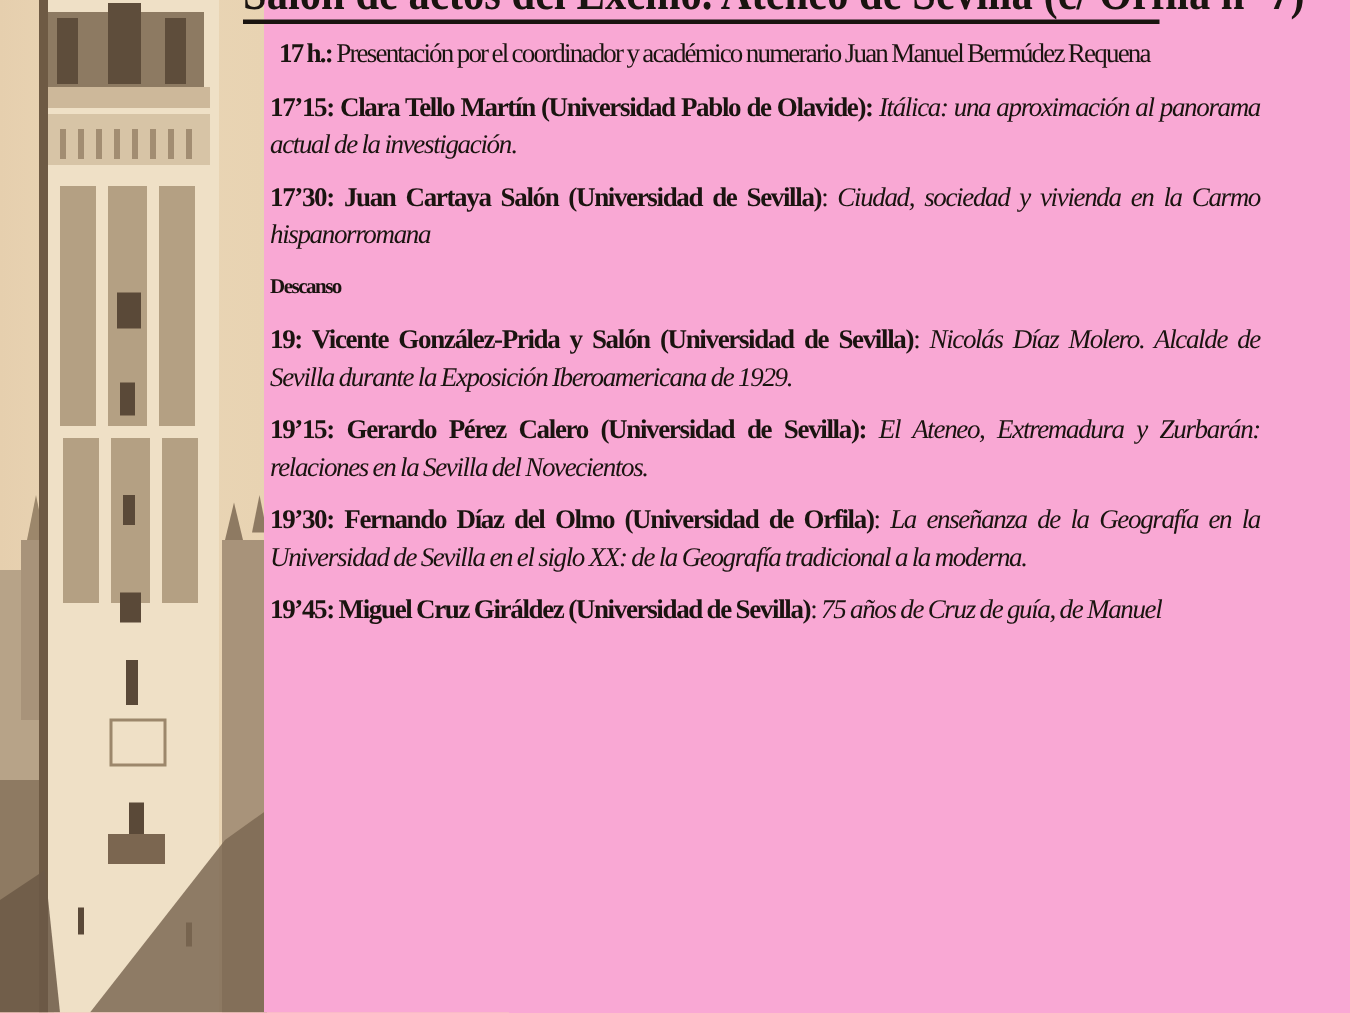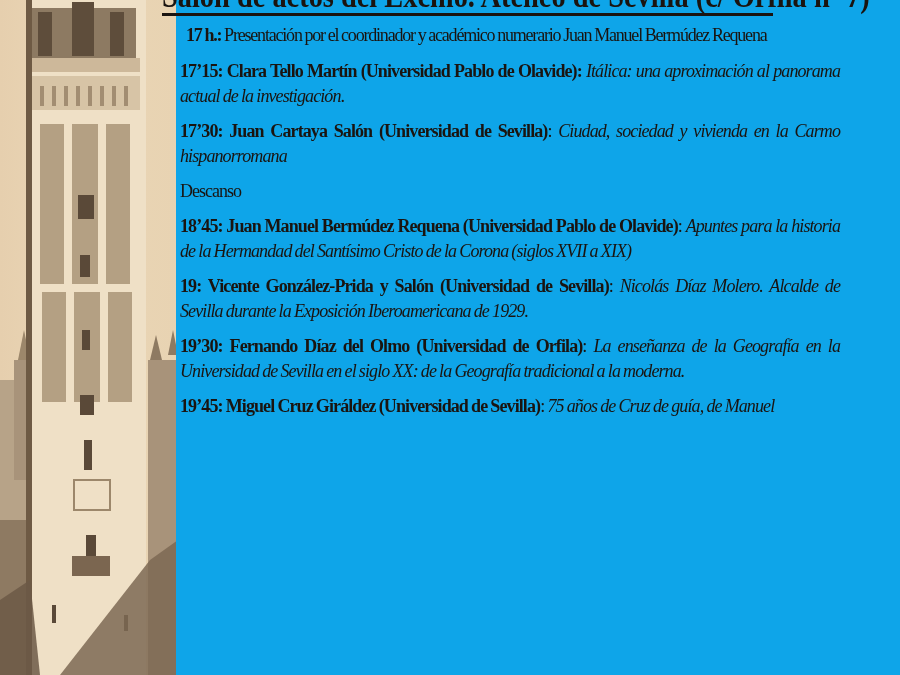--- a/index.html
+++ b/index.html
@@ -12,21 +12,21 @@
   
   .engraving {
     position: absolute; left: 0; top: 0; width: 178px; height: 675px;
     background: linear-gradient(90deg, #e6cfae 0%, #ead6b6 40%, #e8d3b2 100%);
     overflow: hidden;
   }
   .engraving svg { position: absolute; left: 0; top: 0; }
   
   .panel {
     position: absolute; left: 176px; top: 0; width: 724px; height: 675px;
-    background: #0ea5e9;
+    background: #f9a8d4;
   }
   .heading {
     position: absolute; left: -14px; top: -22px; width: 660px;
     font-weight: bold; font-size: 33px; line-height: 36px; white-space: nowrap;
     transform: scaleX(0.86); transform-origin: left top;
   }
   .heading-rule {
     position: absolute; left: -14px; top: 13px; width: 611px; height: 3px; background: #1a1410;
   }
   .program {
@@ -35,21 +35,21 @@
   .entry {
     margin: 0 0 10px 0;
     font-size: 18px; line-height: 25px;
     text-align: justify; text-align-last: left;
     letter-spacing: -0.9px;
     word-spacing: -0.5px;
   }
   .entry.intro { font-size: 18px; margin-left: 6px; margin-bottom: 11px; letter-spacing: -1.2px; }
   .entry .time, .entry .speaker { font-weight: bold; }
   .entry .title { font-style: italic; }
-  .entry.plain { font-size: 18px; letter-spacing: -1px; }
+  .entry.plain { font-size: 14px; letter-spacing: -1px; font-weight: bold; }
 </style>
 </head>
 <body>
 
 <div class="engraving">
   <svg width="178" height="675" viewBox="0 0 178 675">
 
     <rect x="0" y="380" width="40" height="295" fill="#b7a388"></rect>
     <polygon points="18,360 24,330 30,360" fill="#9c876b"></polygon>
     <rect x="14" y="360" width="20" height="120" fill="#a8937a"></rect>
@@ -113,22 +113,22 @@
 
     <p class="entry"><span class="time">17’15:</span><span class="speaker"> Clara Tello Martín (Universidad Pablo de Olavide):</span><span class="title"> Itálica: una aproximación al panorama actual de la investigación</span><span>.</span></p>
 
     <p class="entry"><span class="time">17’30:</span><span class="speaker"> Juan Cartaya Salón (Universidad de Sevilla)</span><span>: </span><span class="title">Ciudad, sociedad y vivienda en la Carmo hispanorromana</span></p>
 
 
 
 
     <p class="entry plain">Descanso</p>
 
-    <p class="entry"><span class="time">18’45:</span><span class="speaker"> Juan Manuel Bermúdez Requena (Universidad Pablo de Olavide)</span><span>: </span><span class="title">Apuntes para la historia de la Hermandad del Santísimo Cristo de la Corona (siglos XVII a XIX)</span></p>
 
     <p class="entry"><span class="time">19:</span><span class="speaker"> Vicente González-Prida y Salón (Universidad de Sevilla)</span><span>: </span><span class="title">Nicolás Díaz Molero. Alcalde de Sevilla durante la Exposición Iberoamericana de 1929.</span></p>
 
+    <p class="entry"><span class="time">19’15:</span><span class="speaker"> Gerardo Pérez Calero (Universidad de Sevilla):</span><span class="title"> El Ateneo, Extremadura y Zurbarán: relaciones en la Sevilla del Novecientos.</span></p>
 
     <p class="entry"><span class="time">19’30:</span><span class="speaker"> Fernando Díaz del Olmo (Universidad de Orfila)</span><span>: </span><span class="title">La enseñanza de la Geografía en la Universidad de Sevilla en el siglo XX: de la Geografía tradicional a la moderna.</span></p>
 
     <p class="entry"><span class="time">19’45:</span><span class="speaker"> Miguel Cruz Giráldez (Universidad de Sevilla)</span><span>: </span><span class="title">75 años de Cruz de guía, de Manuel</span></p>
   </div>
 </div>
 
 </body></html>

